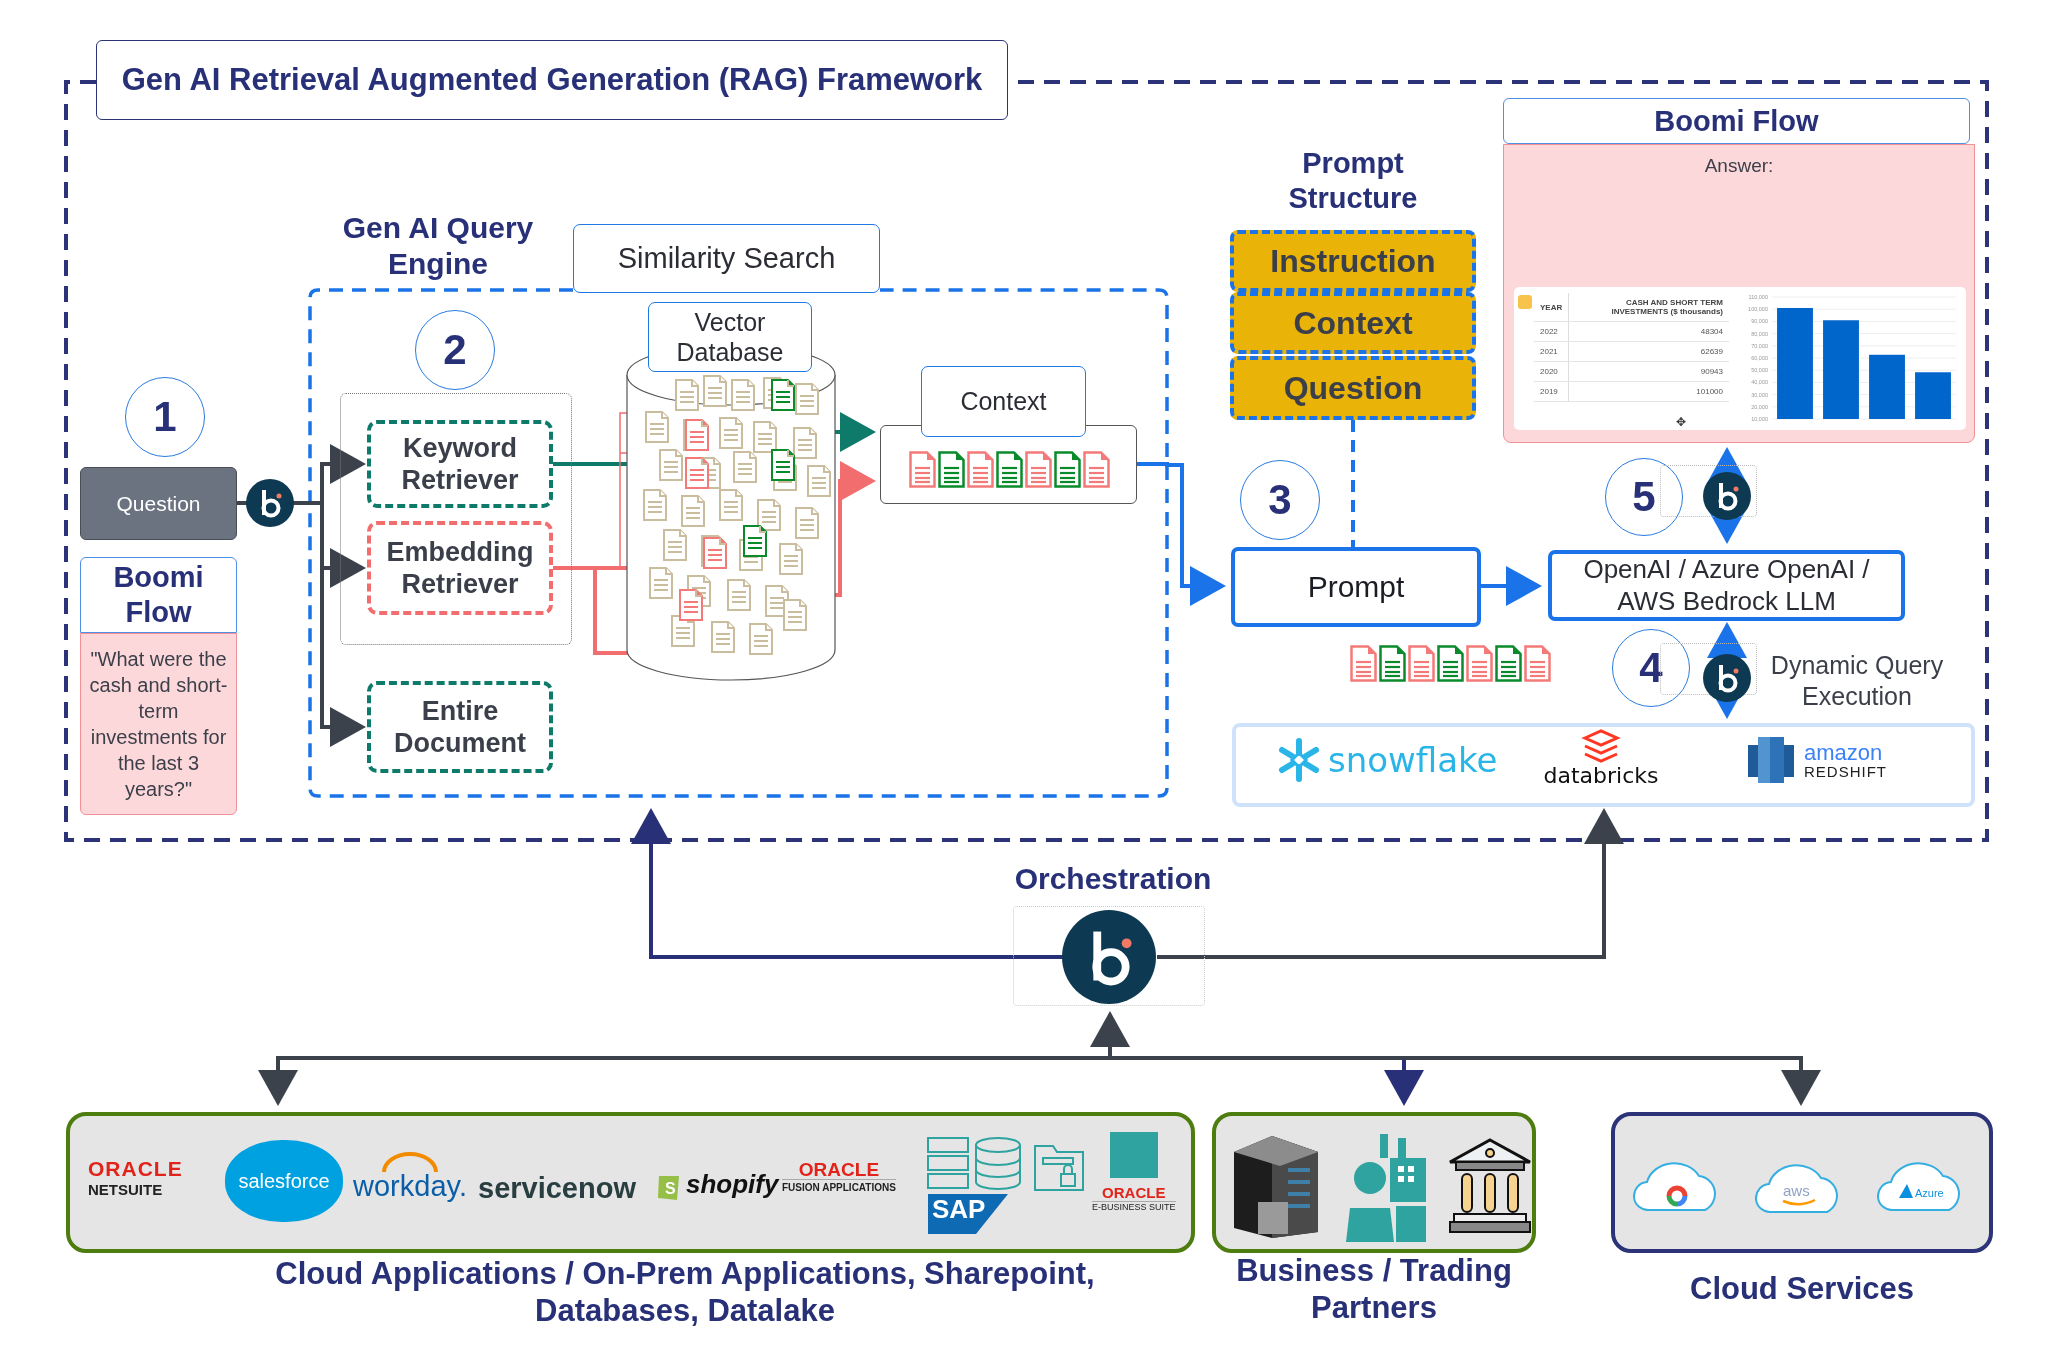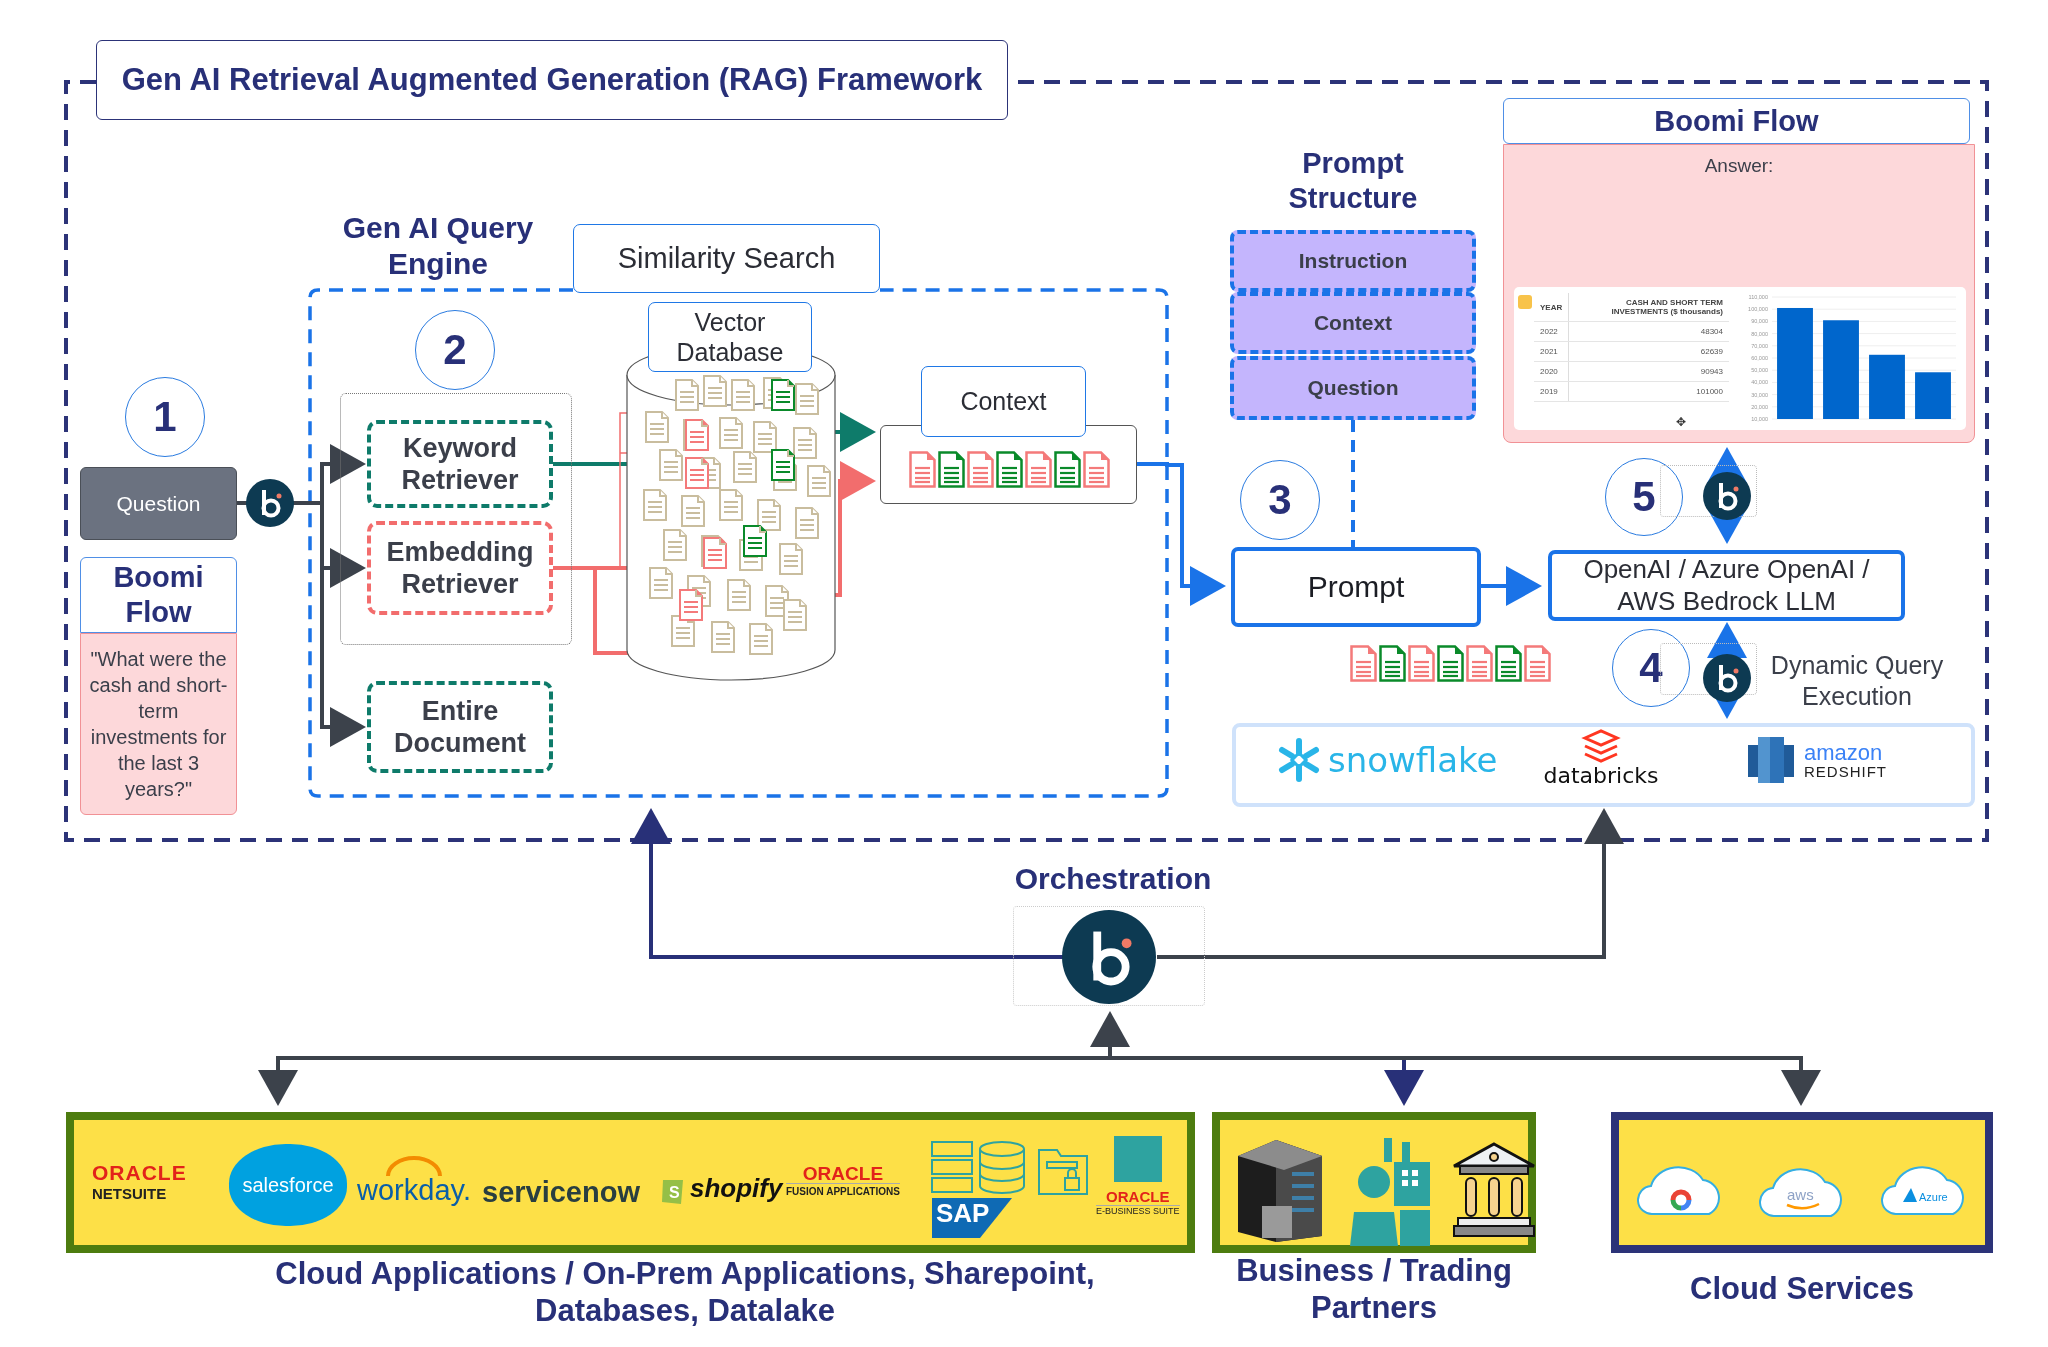--- a/index.html
+++ b/index.html
@@ -5,27 +5,27 @@
   html,body{margin:0;padding:0;background:#ffffff;}
   body{width:2048px;height:1347px;position:relative;overflow:hidden;font-family:"Liberation Sans",sans-serif;color:#2b2d42;}
   .abs{position:absolute;box-sizing:border-box;}
   svg.wires{position:absolute;left:0;top:0;width:2048px;height:1347px;pointer-events:none;}
   .center{display:flex;align-items:center;justify-content:center;text-align:center;}
   .title-box{border:1.5px solid #2c3378;border-radius:6px;font-weight:bold;font-size:31px;color:#283078;}
   .h-label{font-weight:bold;color:#283078;text-align:center;line-height:1.2;}
   .blue-box{border:1.5px solid #1f78e6;border-radius:7px;background:#fff;}
   .dash-green{border:4px dashed #0e7b6a;border-radius:10px;font-weight:bold;font-size:27px;color:#3b3f4a;line-height:1.2;}
   .dash-red{border:4px dashed #f26d6d;border-radius:10px;font-weight:bold;font-size:27px;color:#3b3f4a;line-height:1.2;}
-  .dash-blue-thick{border:4px dashed #1a73e8;border-radius:8px;font-weight:bold;font-size:21px;color:#3b3f4a;background:#c4b5fd;}
+  .dash-blue-thick{border:4px dashed #1a73e8;border-radius:8px;font-weight:bold;font-size:32px;color:#3b3f4a;background:#eab308;}
   .circle{border:1.5px solid #2a7be0;border-radius:50%;font-weight:bold;font-size:42px;color:#283078;background:#fff;}
   .boomi{border-radius:50%;background:#0d3a52;}
   .boomi svg{width:100%;height:100%;display:block;}
   .doc-row{display:flex;gap:2px;}
   .doc{width:27px;height:37px;}
-  .src-box{border:8px solid #4d7c0f;border-radius:0;background:#fde047;}
+  .src-box{border:4px solid #4d7c0f;border-radius:20px;background:#e5e5e5;}
   .src-box.navy-border{border-color:#2c3378;padding-left:32px;}
   .bottom-label{font-weight:bold;font-size:31px;color:#283078;text-align:center;line-height:1.2;}
   table.inv{border-collapse:collapse;font-size:8px;color:#555;}
   table.inv td, table.inv th{border-bottom:1px solid #e5e5e5;padding:5px 6px;}
   table.inv th{font-weight:bold;color:#444;}
 </style>
 </head>
 <body>
 
 <svg class="wires" viewBox="0 0 2048 1347">

